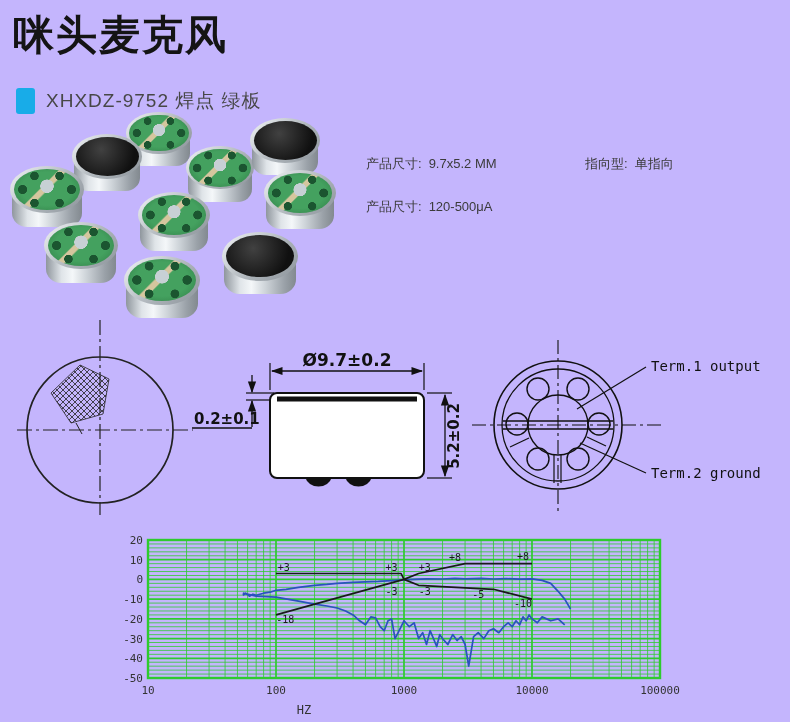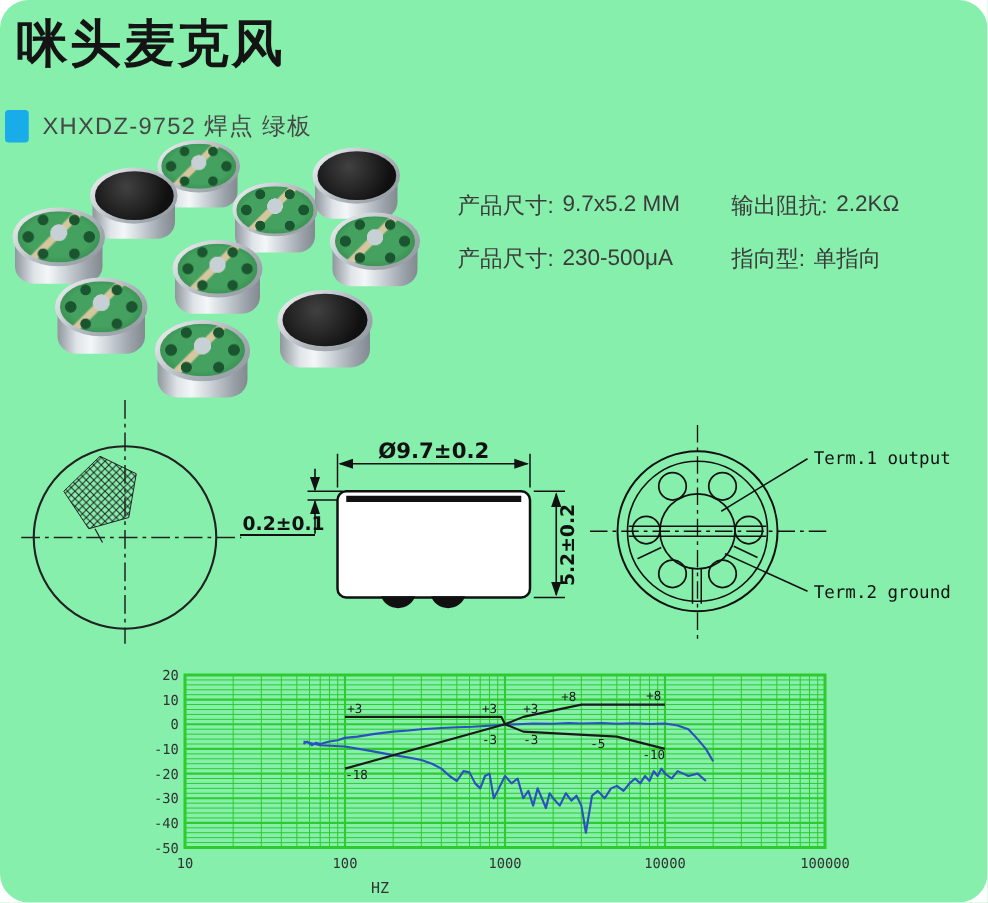--- a/index.html
+++ b/index.html
@@ -1,23 +1,23 @@
 <!DOCTYPE html>
 <html><head>
 <meta charset="utf-8">
 <style>
   * { margin:0; padding:0; box-sizing:border-box; }
   html,body { width:790px; height:722px; background:#ffffff; overflow:hidden;
     font-family:"Liberation Sans","DejaVu Sans",sans-serif; }
   .abs { position:absolute; }
-  #stage { position:relative; width:790px; height:722px; background:#86efac;border-radius:23px; }
+  #stage { position:relative; width:790px; height:722px; background:#c4b5fd; }
 
   
   #title { left:13px; top:8px; font-size:41px; font-weight:600; color:#141414; letter-spacing:2px; }
-  #model-row { left:4px; top:88px; display:flex; align-items:center; }
+  #model-row { left:16px; top:88px; display:flex; align-items:center; }
   #model-bullet { width:19px; height:26px; border-radius:3px; margin-right:11px; }
   #model-text { font-size:19px; color:#474747; letter-spacing:1px; }
 
   
   #photo { left:0; top:112px; width:352px; height:228px; }
   .capsule { position:absolute; }
   .cap-body { position:absolute; left:3%; width:94%; bottom:0; height:58%;
     border-radius:10% 10% 22% 22% / 14% 14% 40% 40%;
     background:linear-gradient(90deg,#8f969d 0%,#dfe4e8 22%,#f4f7f9 38%,#cdd3d8 58%,#9aa1a8 84%,#82898f 100%); }
   .cap-rim { position:absolute; left:0; top:0; width:100%; height:78%; border-radius:50%;
@@ -32,21 +32,21 @@
       radial-gradient(circle at 31% 83%, #1b5530 0 7%, rgba(0,0,0,0) 8%),
       radial-gradient(circle at 69% 83%, #1b5530 0 7%, rgba(0,0,0,0) 8%),
       linear-gradient(135deg, rgba(0,0,0,0) 42%, #d5c69e 44% 50%, rgba(0,0,0,0) 52%),
       radial-gradient(ellipse at 50% 48%, #44a15f 0 55%, #2e7c44 100%); }
   .cap-top.black { background: radial-gradient(circle at 40% 32%, #414141, #101010 72%); }
 
   
   #specs { left:366px; top:142px; width:420px; }
   .spec-col { position:absolute; top:0; }
   #spec-col1 { left:0; } #spec-col2 { left:219px; }
-  .spec-row { height:43px; display:flex; align-items:center; font-size:18px; color:#3b3b3b; white-space:nowrap; }
+  .spec-row { height:43px; display:flex; align-items:center; font-size:13px; color:#3b3b3b; white-space:nowrap; }
   .spec-label { margin-right:7px; }
 
   
   #drawings { left:0; top:315px; width:790px; height:212px; }
   .dwg-text { font-family:"DejaVu Sans","Liberation Sans",sans-serif; font-weight:bold; fill:#111; }
   .term-text { font-family:"DejaVu Sans Mono","Liberation Mono",monospace; font-size:14px; fill:#111; }
 
   
   #chart { left:112px; top:532px; width:588px; height:188px; }
 </style>
@@ -116,28 +116,24 @@
     </div>
 
   <div id="specs" class="abs">
     <div class="spec-col" id="spec-col1">
       <div class="spec-row">
         <span class="spec-label">产品尺寸:</span>
         <span class="spec-value">9.7x5.2 MM</span>
       </div>
       <div class="spec-row">
         <span class="spec-label">产品尺寸:</span>
-        <span class="spec-value">230-500μA</span>
+        <span class="spec-value">120-500μA</span>
       </div>
     </div>
     <div class="spec-col" id="spec-col2">
-      <div class="spec-row">
-        <span class="spec-label">输出阻抗:</span>
-        <span class="spec-value">2.2KΩ</span>
-      </div>
       <div class="spec-row">
         <span class="spec-label">指向型:</span>
         <span class="spec-value">单指向</span>
       </div>
     </div>
   </div>
 
   <svg id="drawings" class="abs" viewBox="0 0 790 212">
     <defs>
       <pattern id="xhatch" width="6" height="6" patternUnits="userSpaceOnUse">

